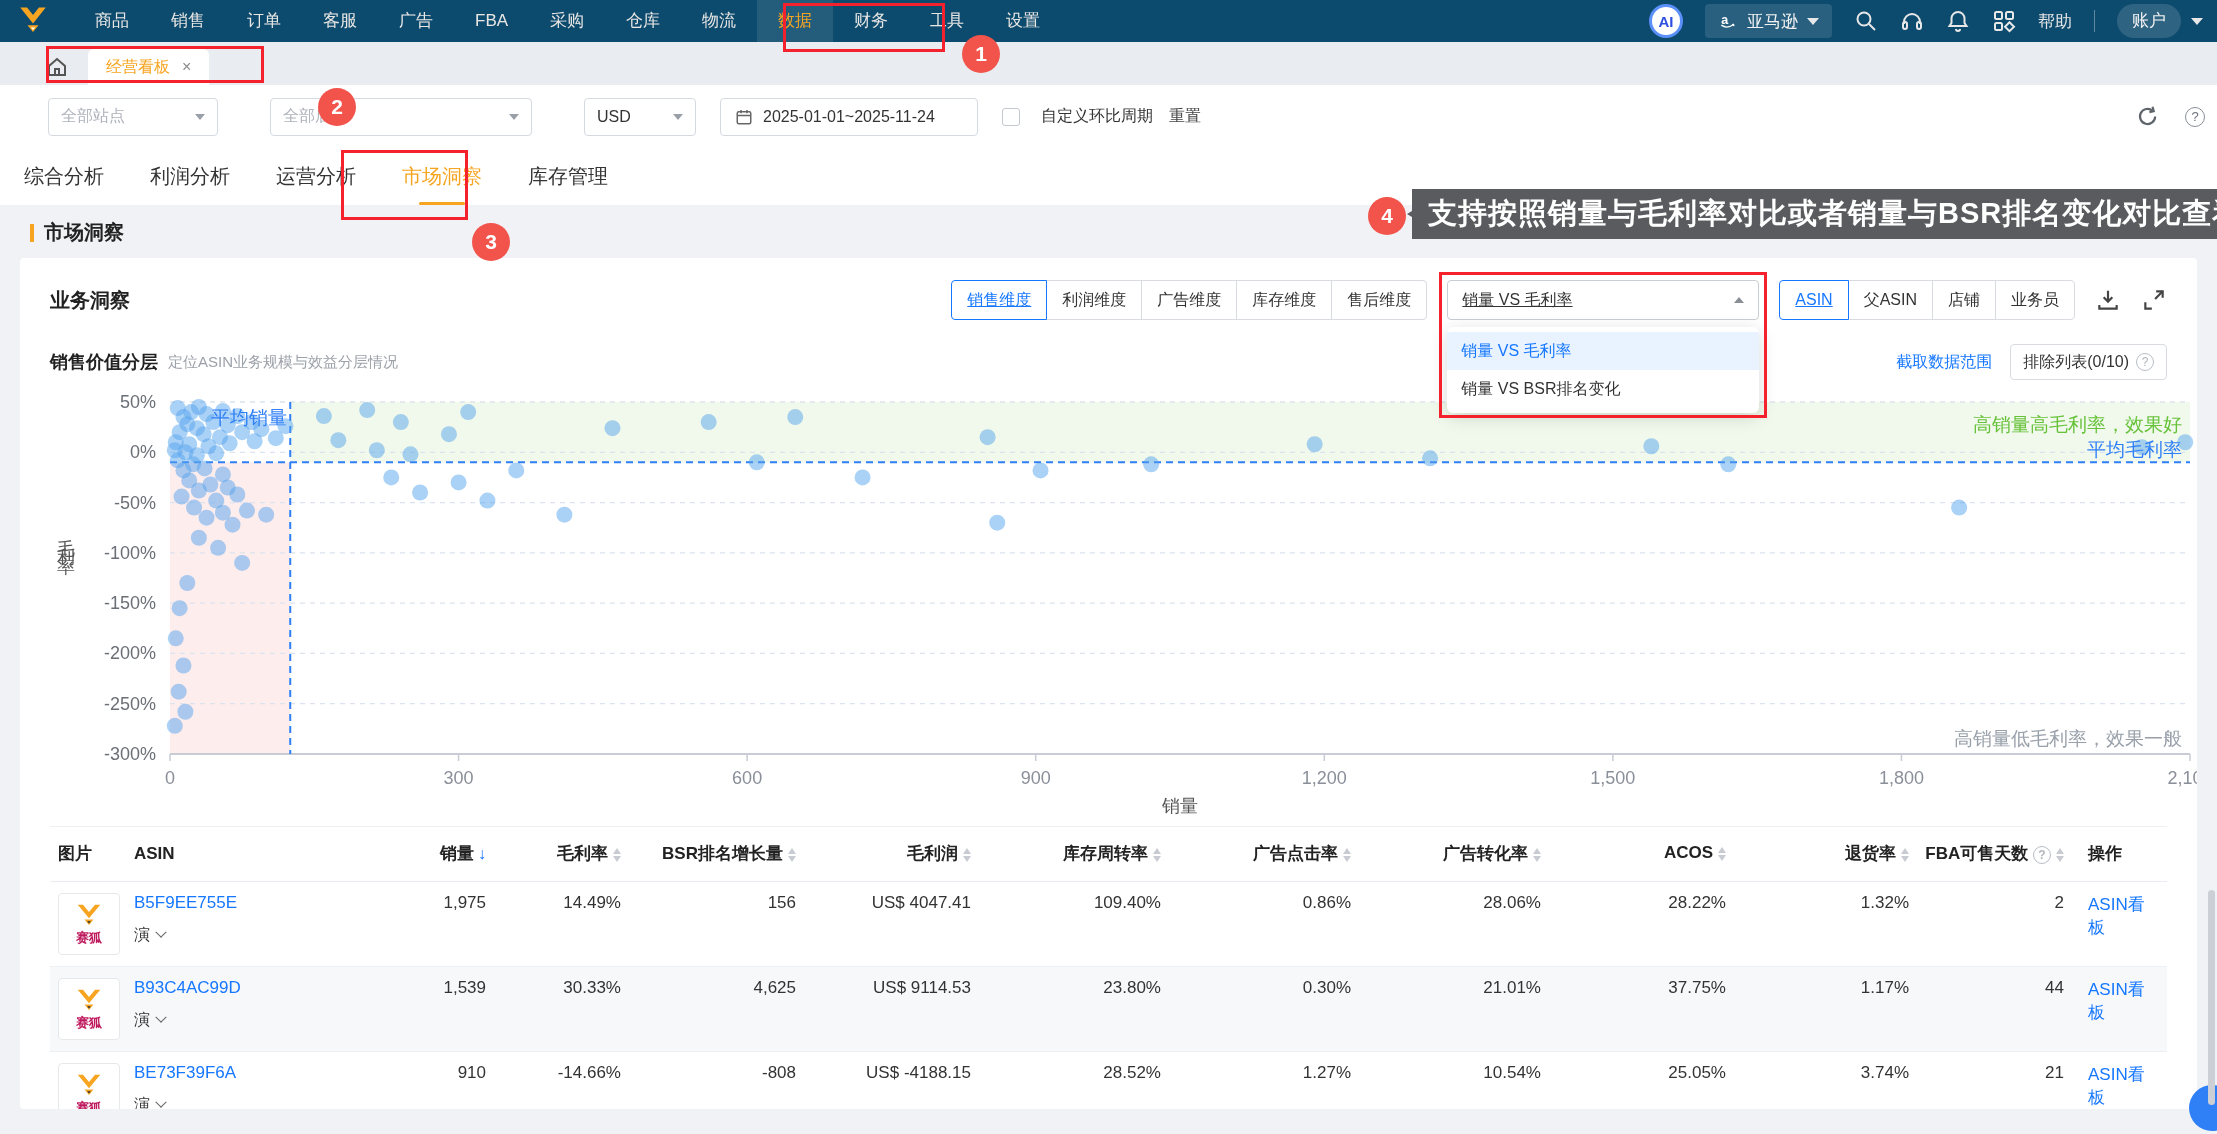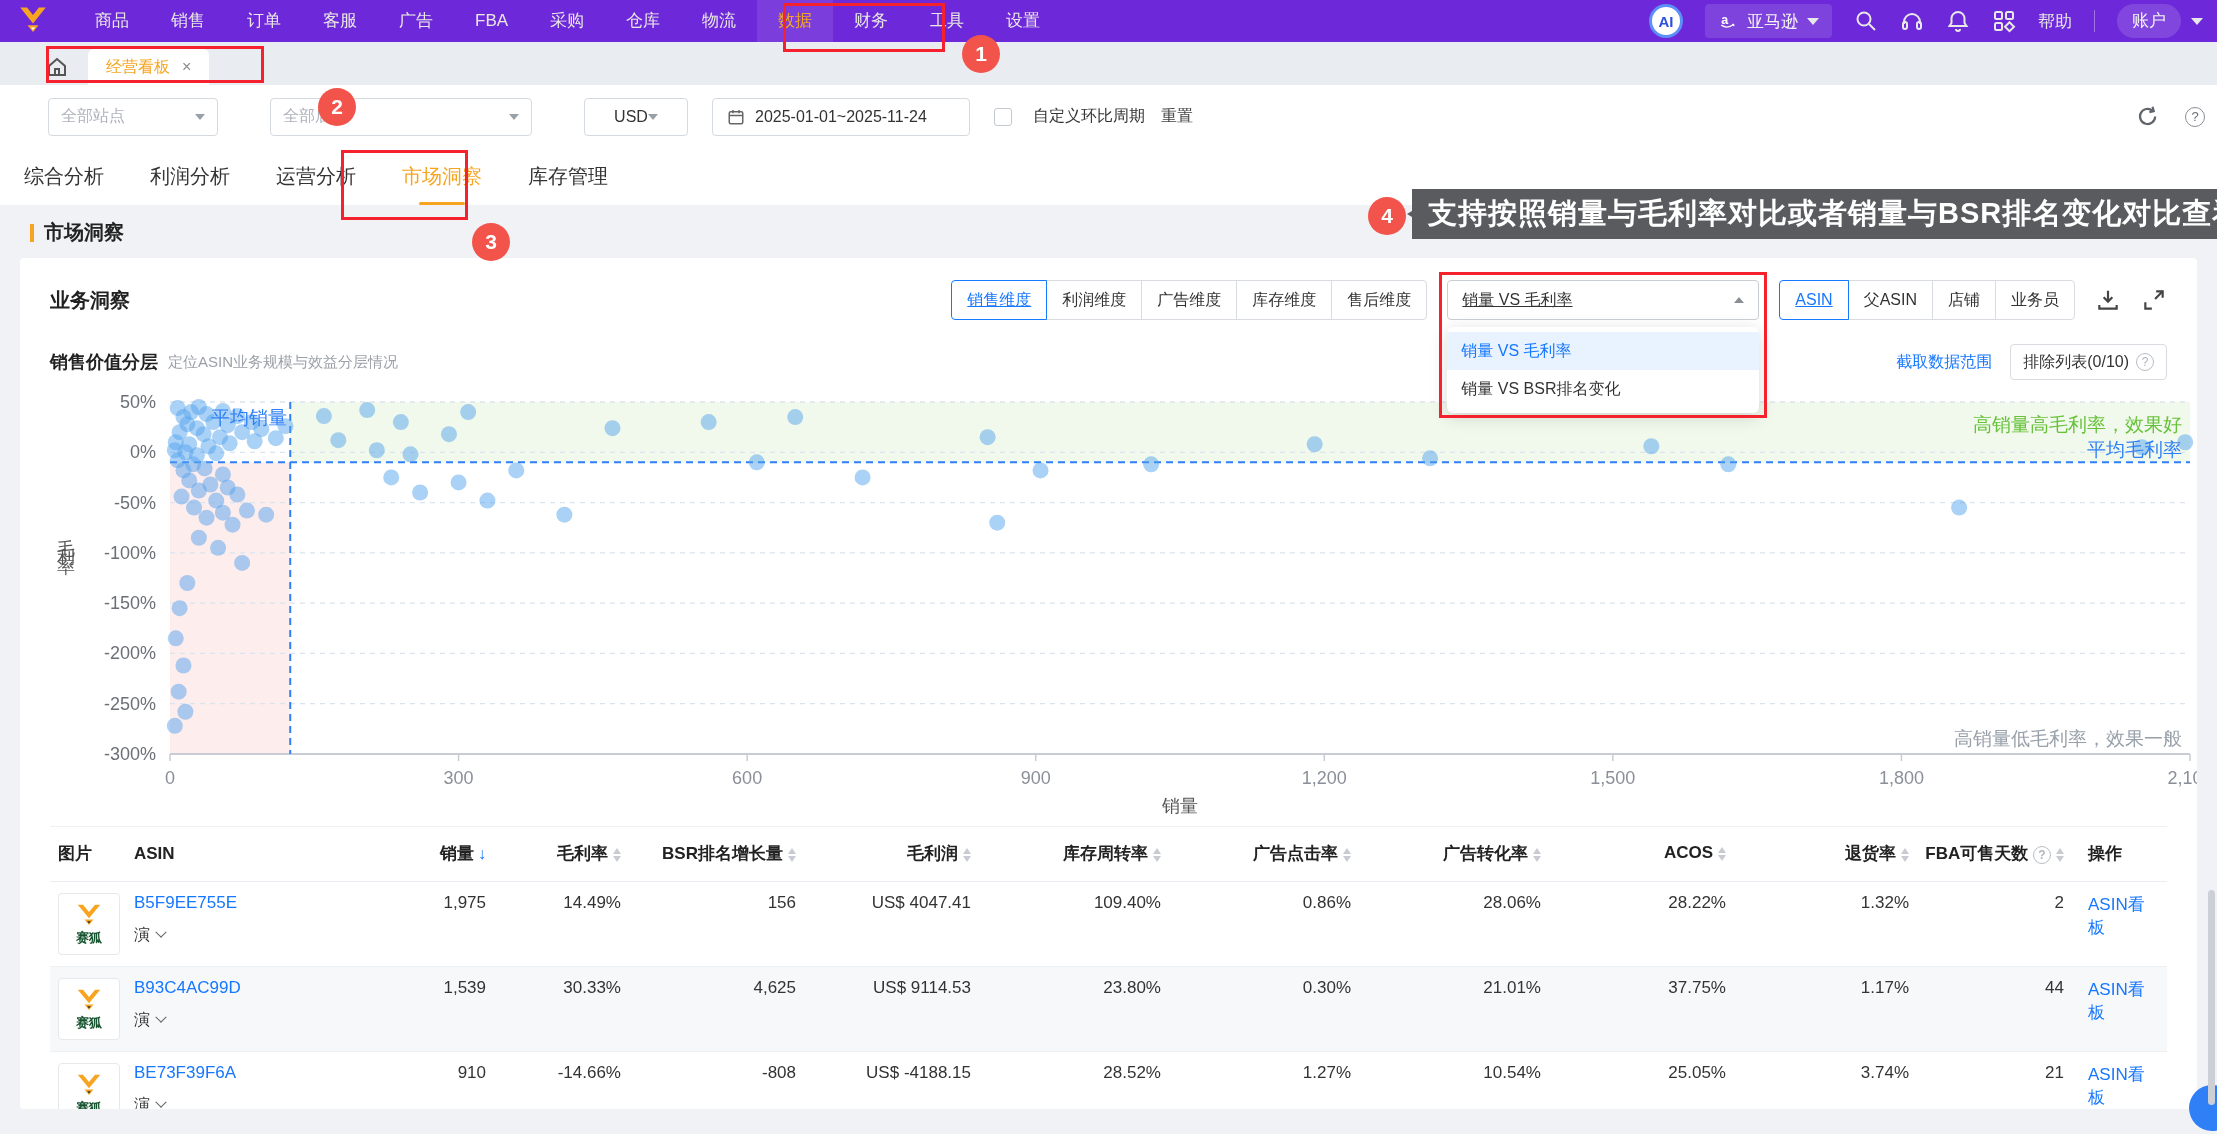--- a/index.html
+++ b/index.html
@@ -1,21 +1,21 @@
 <!DOCTYPE html>
 <html><head>
 <meta charset="utf-8">
 <style>
   * { margin:0; padding:0; box-sizing:border-box; }
   html,body { width:2217px; height:1134px; overflow:hidden; }
   body { position:relative; background:#f0f2f5; font-family:"Liberation Sans","DejaVu Sans",sans-serif; color:#333; }
   a { text-decoration:none; }
 
   
-  .topnav { height:42px; background:#6d28d9; display:flex; align-items:center; padding-left:16px; position:relative; }
+  .topnav { height:42px; background:#0c4a6e; display:flex; align-items:center; padding-left:16px; position:relative; }
   .nav-logo { width:34px; height:34px; margin-right:24px; flex:none; }
   .nav-items { display:flex; align-items:center; height:100%; }
   .nav-item { color:#e9e7e4; font-size:17px; padding:0 21px; height:42px; line-height:42px; white-space:nowrap; cursor:pointer; }
   .nav-item.active { color:#f7a521; background:rgba(255,255,255,.10); }
   .nav-right { margin-left:auto; display:flex; align-items:center; gap:22px; padding-right:14px; color:#e5e5e5; }
   .ai-badge { width:34px; height:34px; border-radius:50%; background:#fff; border:3px solid #5b8ff9; color:#2d4fe0; font-weight:bold; font-size:15px; display:flex; align-items:center; justify-content:center; }
   .mkt-pill { display:flex; align-items:center; gap:9px; background:rgba(255,255,255,.12); height:34px; padding:0 13px; border-radius:4px; font-size:17px; color:#f2f2f2; }
   .caret-dn-w { width:0; height:0; border:6px solid transparent; border-top:7px solid #e8e8e8; margin-top:6px; }
   .nav-ico { width:24px; height:24px; display:block; }
   .nav-divider { width:1px; height:22px; background:rgba(255,255,255,.35); }
@@ -23,21 +23,21 @@
 
   
   .tabbar { height:43px; background:#e9edf1; display:flex; align-items:flex-end; padding-left:40px; }
   .home-btn { width:34px; height:36px; display:flex; align-items:center; justify-content:center; }
   .doc-tab { background:#fff; height:36px; display:flex; align-items:center; gap:12px; padding:0 18px; margin-left:14px; border-radius:6px 6px 0 0; color:#f7a521; font-size:16px; }
   .tab-close { color:#8a8a8a; font-size:16px; cursor:pointer; }
 
   
   .filterbar { background:#fff; height:63px; display:flex; align-items:center; gap:24px; padding:0 20px; }
   .select { height:38px; border:1px solid #d5d9e0; border-radius:4px; display:flex; align-items:center; justify-content:space-between; padding:0 12px; font-size:16px; background:#fff; cursor:pointer;margin-left:28px; }
-  .w-site { width:170px; } .w-shop { width:262px; } .w-cur { width:104px;justify-content:center; }
+  .w-site { width:170px; } .w-shop { width:262px; } .w-cur { width:112px; }
   .placeholder { color:#aeb2bb; }
   .caret-dn-g { width:0; height:0; border:5px solid transparent; border-top:6px solid #9aa0a8; margin-top:5px; }
   .datebox { height:38px; border:1px solid #d5d9e0; border-radius:4px; display:flex; align-items:center; gap:10px; padding:0 14px; font-size:16px; color:#333; width:258px; }
   .chk-wrap { display:flex; align-items:center; gap:21px; }
   .checkbox { width:18px; height:18px; border:1.5px solid #c4c8d0; border-radius:3px; background:#fff; cursor:pointer; }
   .chk-label { font-size:16px; color:#333; }
   .reset { font-size:16px; color:#444; margin-left:-8px; cursor:pointer; }
   .filter-right { margin-left:auto; display:flex; align-items:center; gap:24px; color:#5f646b; margin-right:-8px; }
   .q-circle { width:20px; height:20px; border:1.5px solid #8a8f96; border-radius:50%; color:#6b7077; font-size:13px; display:inline-flex; align-items:center; justify-content:center; flex:none; }
 
@@ -88,21 +88,21 @@
   .data-table td { font-size:17px; color:#333; text-align:right; padding:11px 8px; border-bottom:1px solid #edf0f3; vertical-align:top; }
   tr.alt { background:#f6f8fa; }
   .sorts { display:inline-flex; flex-direction:column; gap:2px; margin-left:5px; vertical-align:middle; }
   .tri-up { width:0; height:0; border:4.5px solid transparent; border-bottom:6px solid #c8ccd2; }
   .tri-dn { width:0; height:0; border:4.5px solid transparent; border-top:6px solid #c8ccd2; }
   .sort-desc { color:#1677ff; font-weight:bold; font-size:16px; margin-left:4px; }
   .asin-link { color:#1677ff; font-size:17px; }
   .variant { color:#333; font-size:16px; margin-top:12px; display:flex; gap:7px; align-items:center; cursor:pointer; }
   .chev { width:8px; height:8px; border-right:1.6px solid #666; border-bottom:1.6px solid #666; transform:rotate(45deg) translate(-2px,-2px); }
   .prod-img { width:62px; height:62px; border:1px solid #e6e8eb; border-radius:4px; display:flex; flex-direction:column; align-items:center; justify-content:center; background:#fff; gap:2px; }
-  .brand-text { font-size:13px; font-weight:bold; color:#14532d; line-height:1; }
+  .brand-text { font-size:13px; font-weight:bold; color:#be185d; line-height:1; }
   .action-link { color:#1677ff; font-size:17px; }
 
   
   .red-box { position:absolute; border:3px solid #f5222d; pointer-events:none; z-index:9; }
   #rb-nav { left:783px; top:3px; width:162px; height:49px; }
   #rb-tab { left:46px; top:46px; width:218px; height:37px; }
   #rb-subtab { left:341px; top:150px; width:127px; height:70px; }
   .rb-dropdown { position:absolute; left:-8px; top:-8px; width:calc(100% + 16px); height:146px; border:3px solid #f5222d; pointer-events:none; z-index:9; }
   .marker { position:absolute; width:38px; height:38px; border-radius:50%; background:#f2534a; color:#fff; font-size:21px; font-weight:bold; display:flex; align-items:center; justify-content:center; z-index:10; }
   #m1 { left:962px; top:35px; } #m2 { left:318px; top:88px; } #m3 { left:472px; top:223px; } #m4 { left:1368px; top:197px; }

